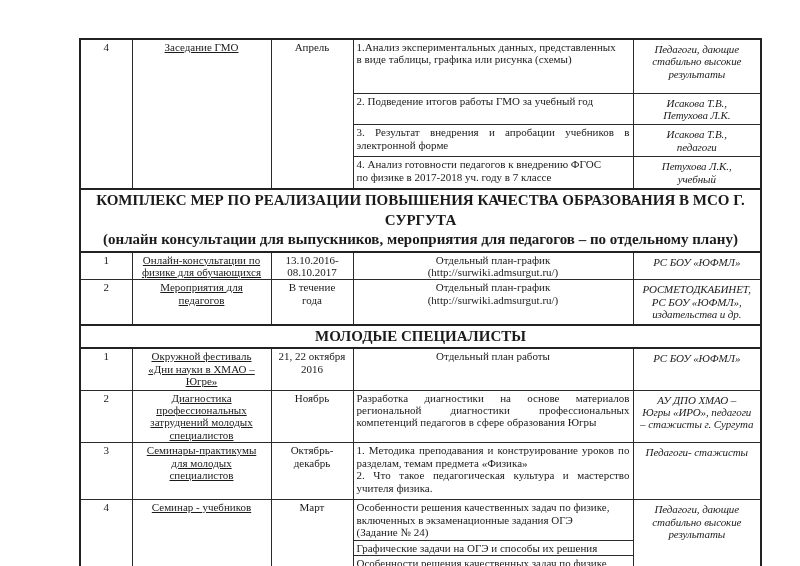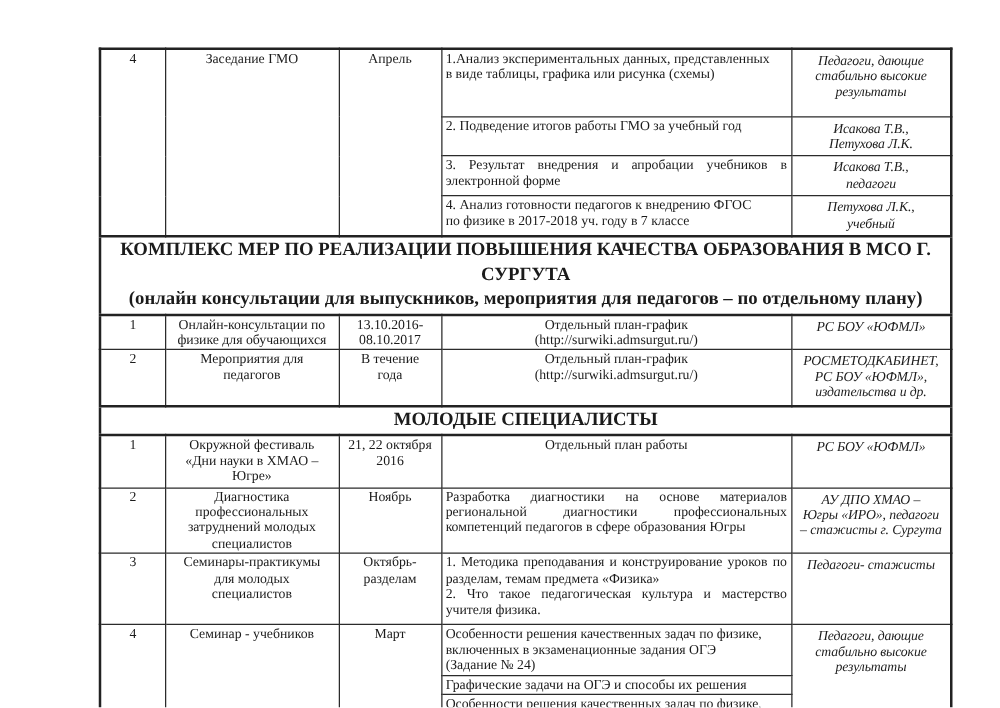--- a/index.html
+++ b/index.html
@@ -24,21 +24,21 @@
   }
   td {
     border: 1px solid #2b2b2b;
     vertical-align: top;
     font-size: 11px;
     line-height: 1.13;
     padding: 1px 3px;
     overflow: hidden;
   }
   .c-num  { text-align: center; }
-  .c-name { text-align: center; white-space: pre-line; }
+  .c-name { text-align: center; white-space: pre-line; text-decoration: underline; }
   .c-date { text-align: center; white-space: pre-line; }
   .c-who  { text-align: center; white-space: pre-line; padding: 3px 2px; letter-spacing: -0.1px; font-style: italic; }
   .pre    { white-space: pre-line; }
   .cen    { text-align: center; }
   .just   { text-align: justify; margin-top: 41px; }
   .para   { text-align: justify; }
   tr.section td {
     border-top: 2px solid #222222;
     border-bottom: 2px solid #222222;
     text-align: center;
@@ -146,21 +146,21 @@
       <td class="c-who">АУ ДПО ХМАО –
 Югры «ИРО», педагоги
 – стажисты г. Сургута</td>
     </tr>
     <tr style="height:57px">
       <td class="c-num">3</td>
       <td class="c-name">Семинары-практикумы
 для молодых
 специалистов</td>
       <td class="c-date">Октябрь-
-разделам</td>
+декабрь</td>
       <td>
         <div class="para">1. Методика преподавания и конструирование уроков по разделам, темам предмета «Физика»</div>
         <div class="para">2. Что такое педагогическая культура и мастерство учителя физика.</div>
       </td>
       <td class="c-who">Педагоги- стажисты</td>
     </tr>
 
     <tr style="height:39px">
       <td class="c-num" rowspan="3">4</td>
       <td class="c-name" rowspan="3">Семинар - учебников</td>

